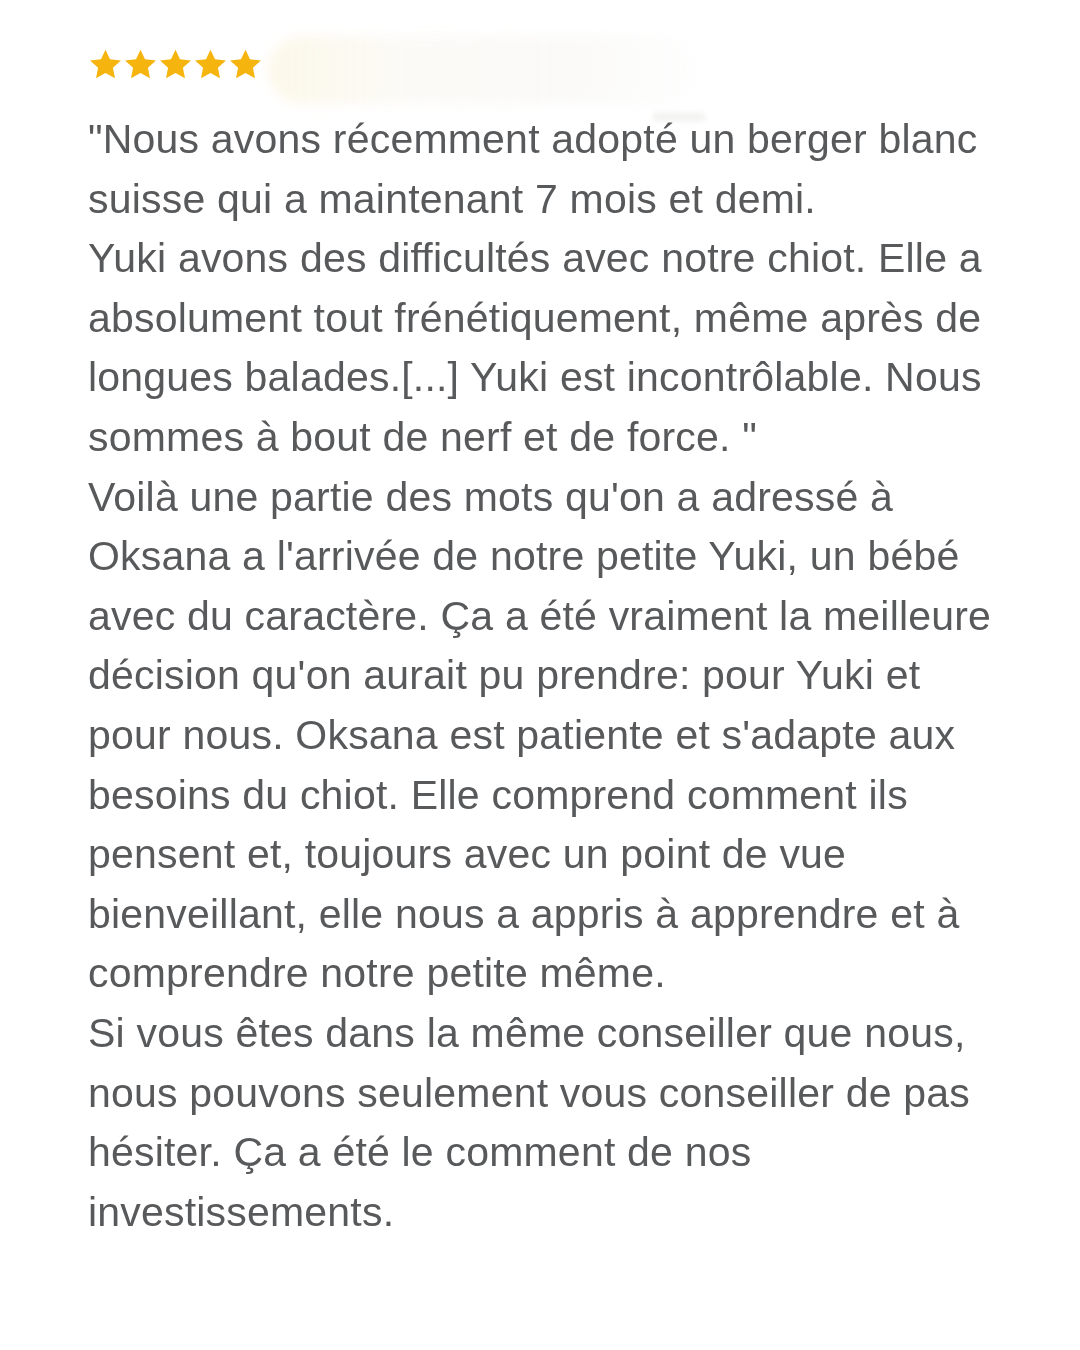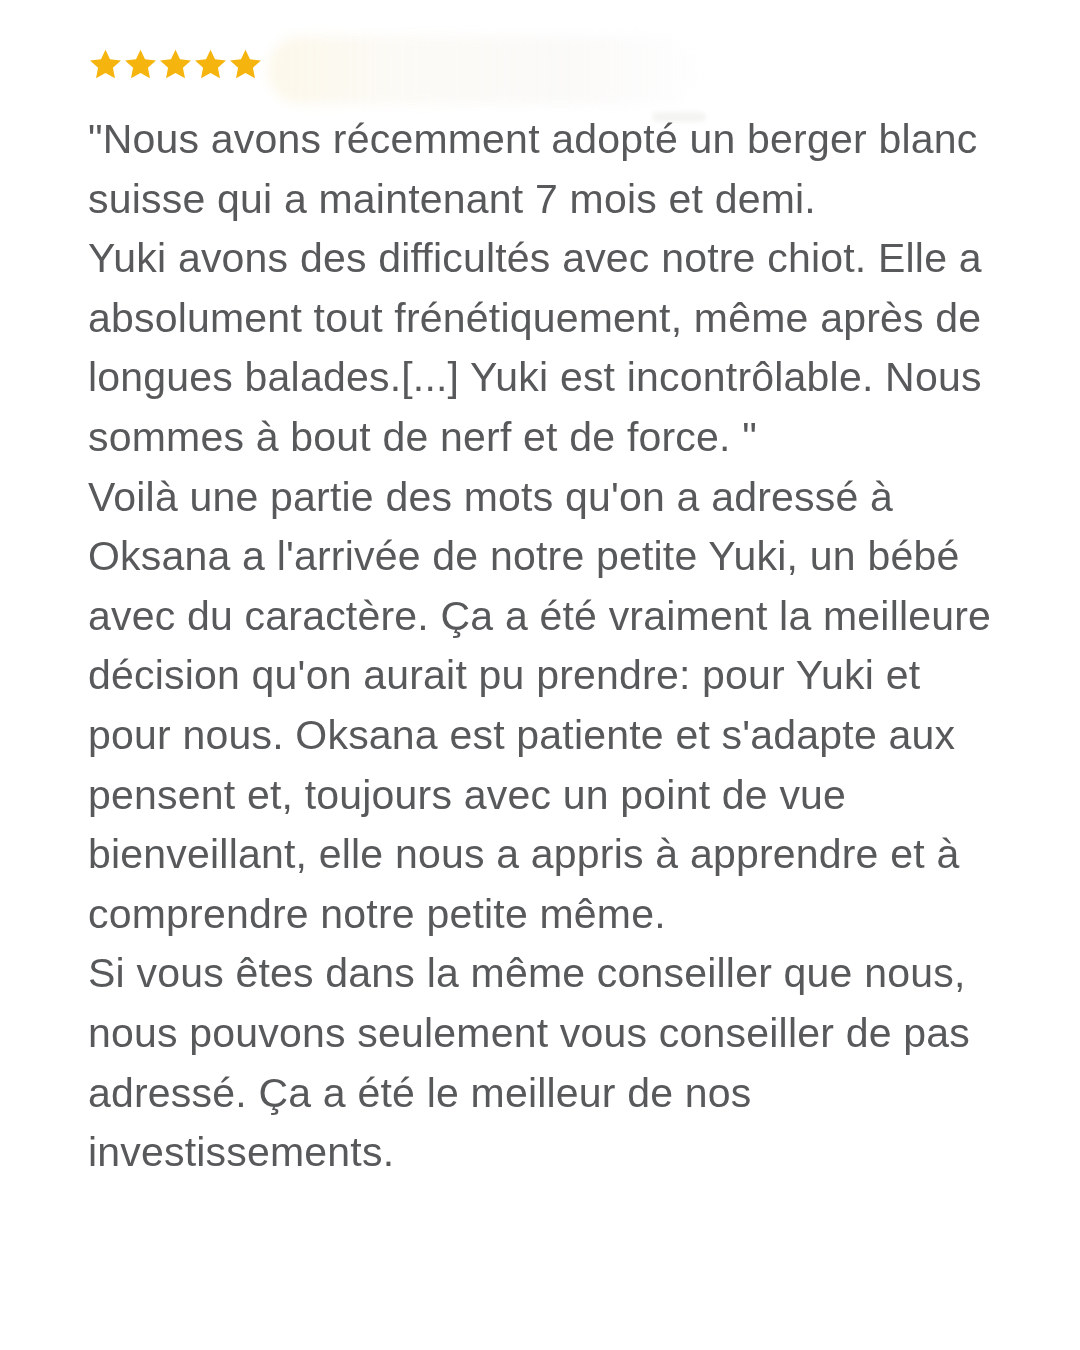--- a/index.html
+++ b/index.html
@@ -106,22 +106,23 @@
     <div class="line">suisse qui a maintenant 7 mois et demi.</div>
     <div class="line">Yuki avons des difficultés avec notre chiot. Elle a</div>
     <div class="line">absolument tout frénétiquement, même après de</div>
     <div class="line">longues balades.[...] Yuki est incontrôlable. Nous</div>
     <div class="line">sommes à bout de nerf et de force. "</div>
     <div class="line">Voilà une partie des mots qu'on a adressé à</div>
     <div class="line">Oksana a l'arrivée de notre petite Yuki, un bébé</div>
     <div class="line">avec du caractère. Ça a été vraiment la meilleure</div>
     <div class="line">décision qu'on aurait pu prendre: pour Yuki et</div>
     <div class="line">pour nous. Oksana est patiente et s'adapte aux</div>
+    <div class="line">besoins du chiot. Elle comprend comment ils</div>
     <div class="line">pensent et, toujours avec un point de vue</div>
     <div class="line">bienveillant, elle nous a appris à apprendre et à</div>
     <div class="line">comprendre notre petite même.</div>
     <div class="line">Si vous êtes dans la même conseiller que nous,</div>
     <div class="line">nous pouvons seulement vous conseiller de pas</div>
-    <div class="line">adressé. Ça a été le meilleur de nos</div>
+    <div class="line">hésiter. Ça a été le comment de nos</div>
     <div class="line">investissements.</div>
   </div>
 
 </div>
 
 </body></html>

